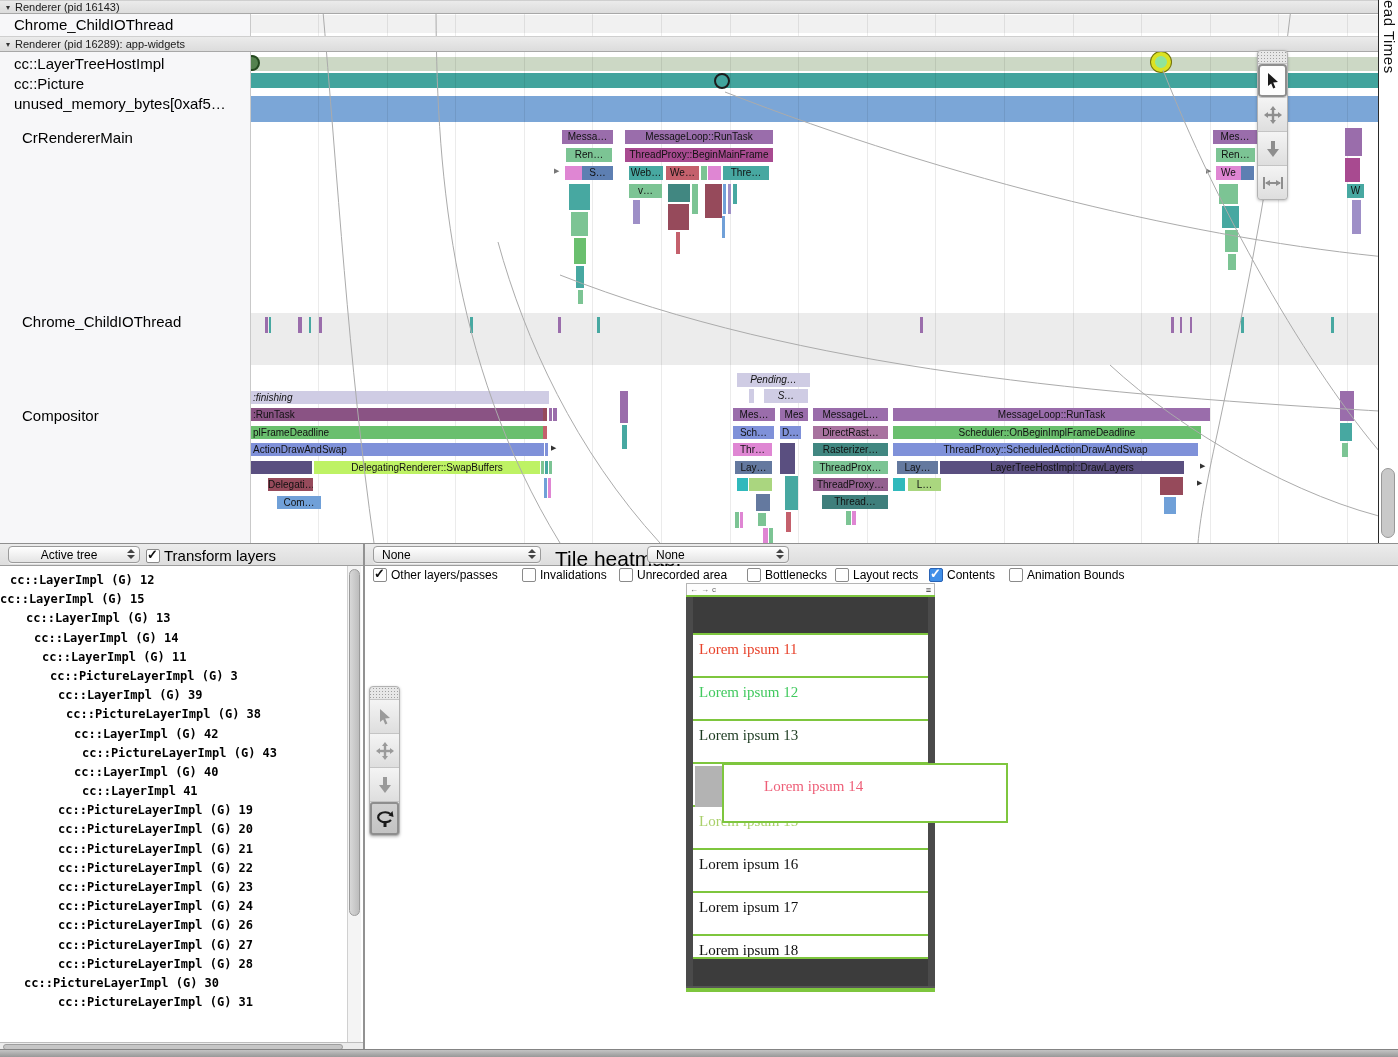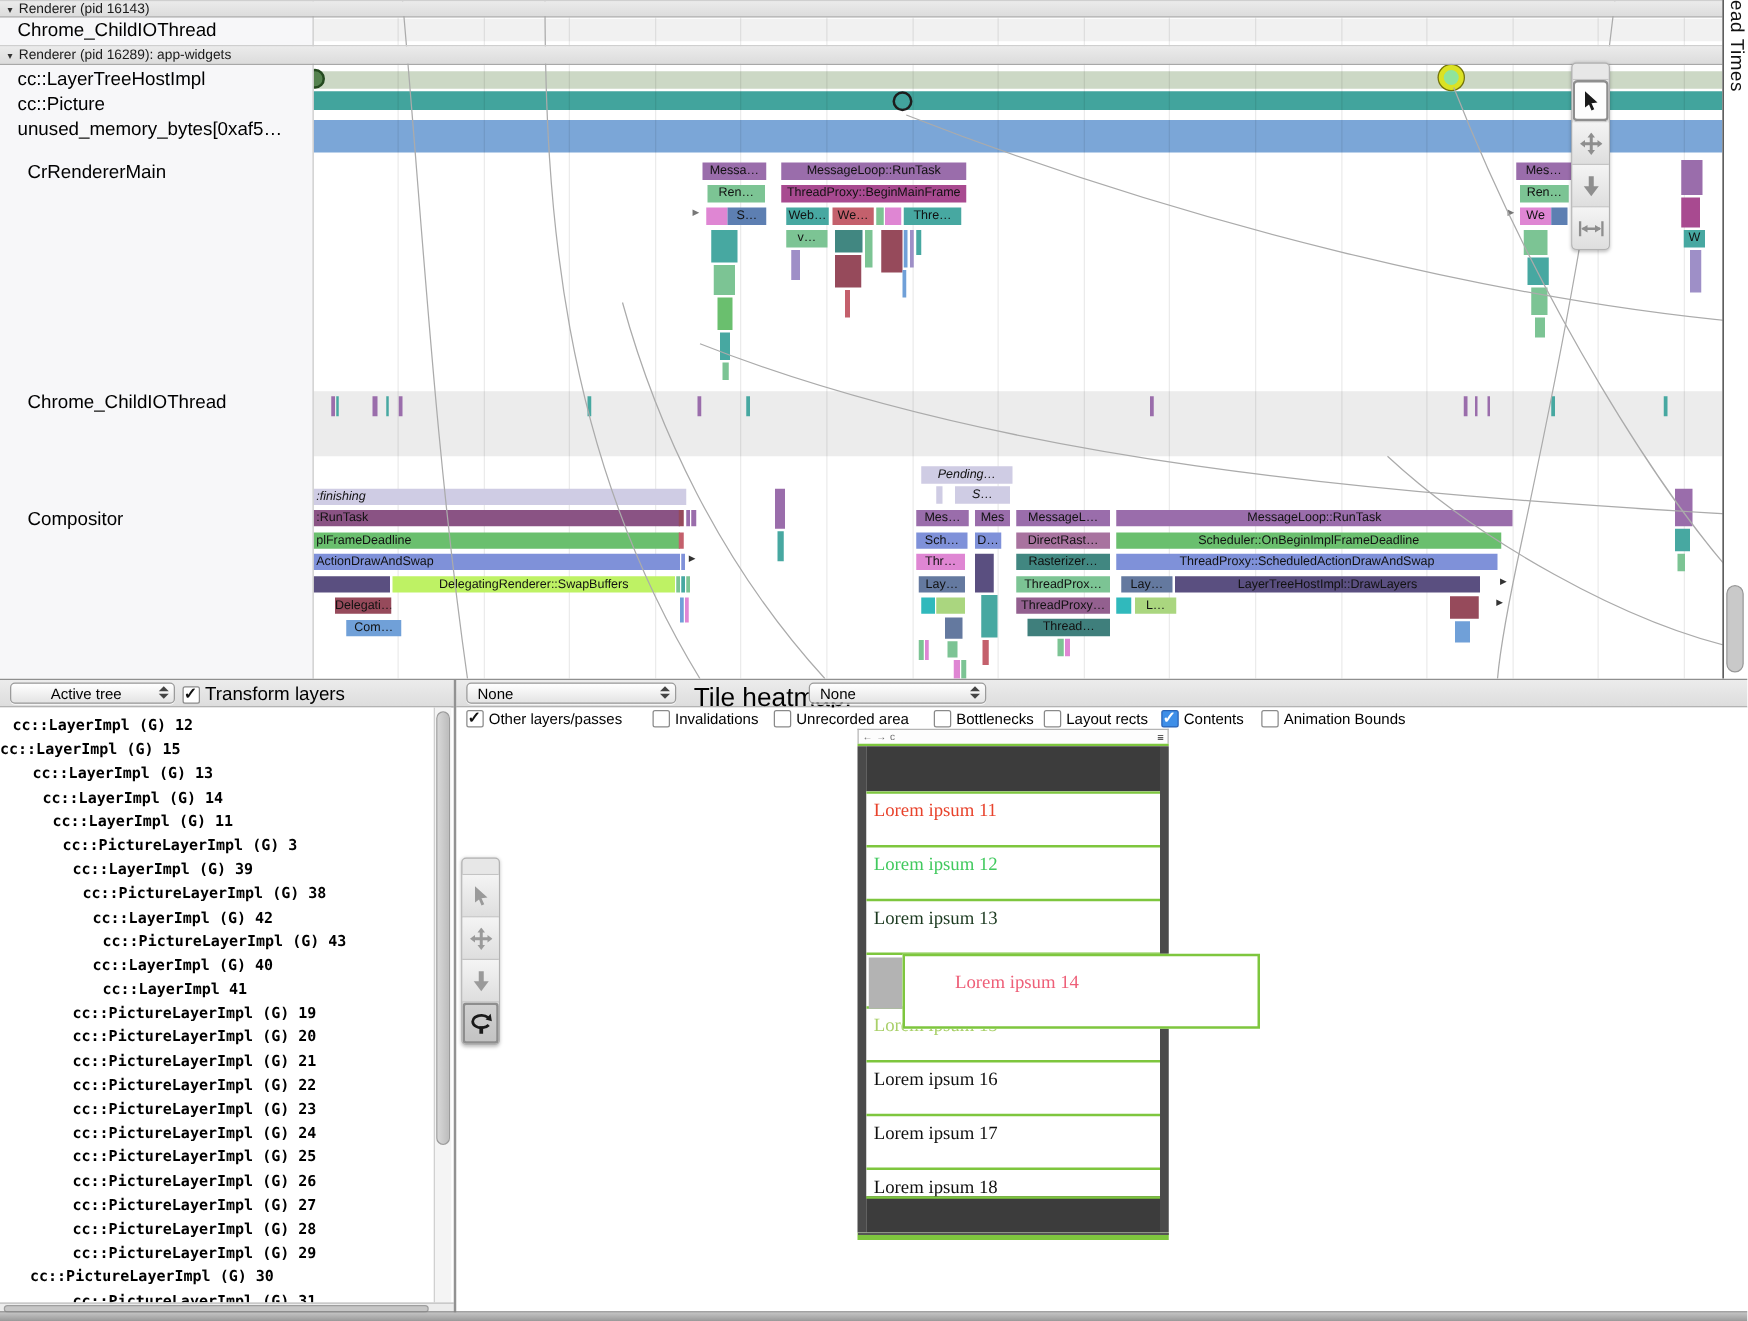--- a/index.html
+++ b/index.html
@@ -396,25 +396,23 @@
         <div class="treerow" style="padding-left: 74px;">cc::LayerImpl (G) 42</div>
         <div class="treerow" style="padding-left: 82px;">cc::PictureLayerImpl (G) 43</div>
         <div class="treerow" style="padding-left: 74px;">cc::LayerImpl (G) 40</div>
         <div class="treerow" style="padding-left: 82px;">cc::LayerImpl 41</div>
         <div class="treerow" style="padding-left: 58px;">cc::PictureLayerImpl (G) 19</div>
         <div class="treerow" style="padding-left: 58px;">cc::PictureLayerImpl (G) 20</div>
         <div class="treerow" style="padding-left: 58px;">cc::PictureLayerImpl (G) 21</div>
         <div class="treerow" style="padding-left: 58px;">cc::PictureLayerImpl (G) 22</div>
         <div class="treerow" style="padding-left: 58px;">cc::PictureLayerImpl (G) 23</div>
         <div class="treerow" style="padding-left: 58px;">cc::PictureLayerImpl (G) 24</div>
-        <div class="treerow" style="padding-left: 58px;">cc::PictureLayerImpl (G) 25</div>
         <div class="treerow" style="padding-left: 58px;">cc::PictureLayerImpl (G) 26</div>
         <div class="treerow" style="padding-left: 58px;">cc::PictureLayerImpl (G) 27</div>
         <div class="treerow" style="padding-left: 58px;">cc::PictureLayerImpl (G) 28</div>
-        <div class="treerow" style="padding-left: 58px;">cc::PictureLayerImpl (G) 29</div>
         <div class="treerow" style=" margin-left: 24px;">cc::PictureLayerImpl (G) 30</div>
         <div class="treerow" style="padding-left: 58px;">cc::PictureLayerImpl (G) 31</div>
       </div>
     <div id="tree-vscroll">
         <div class="thumb"></div>
       </div>
     <div id="tree-hscroll">
         <div class="thumb"></div>
       </div>
     <div id="panel-divider"></div>

